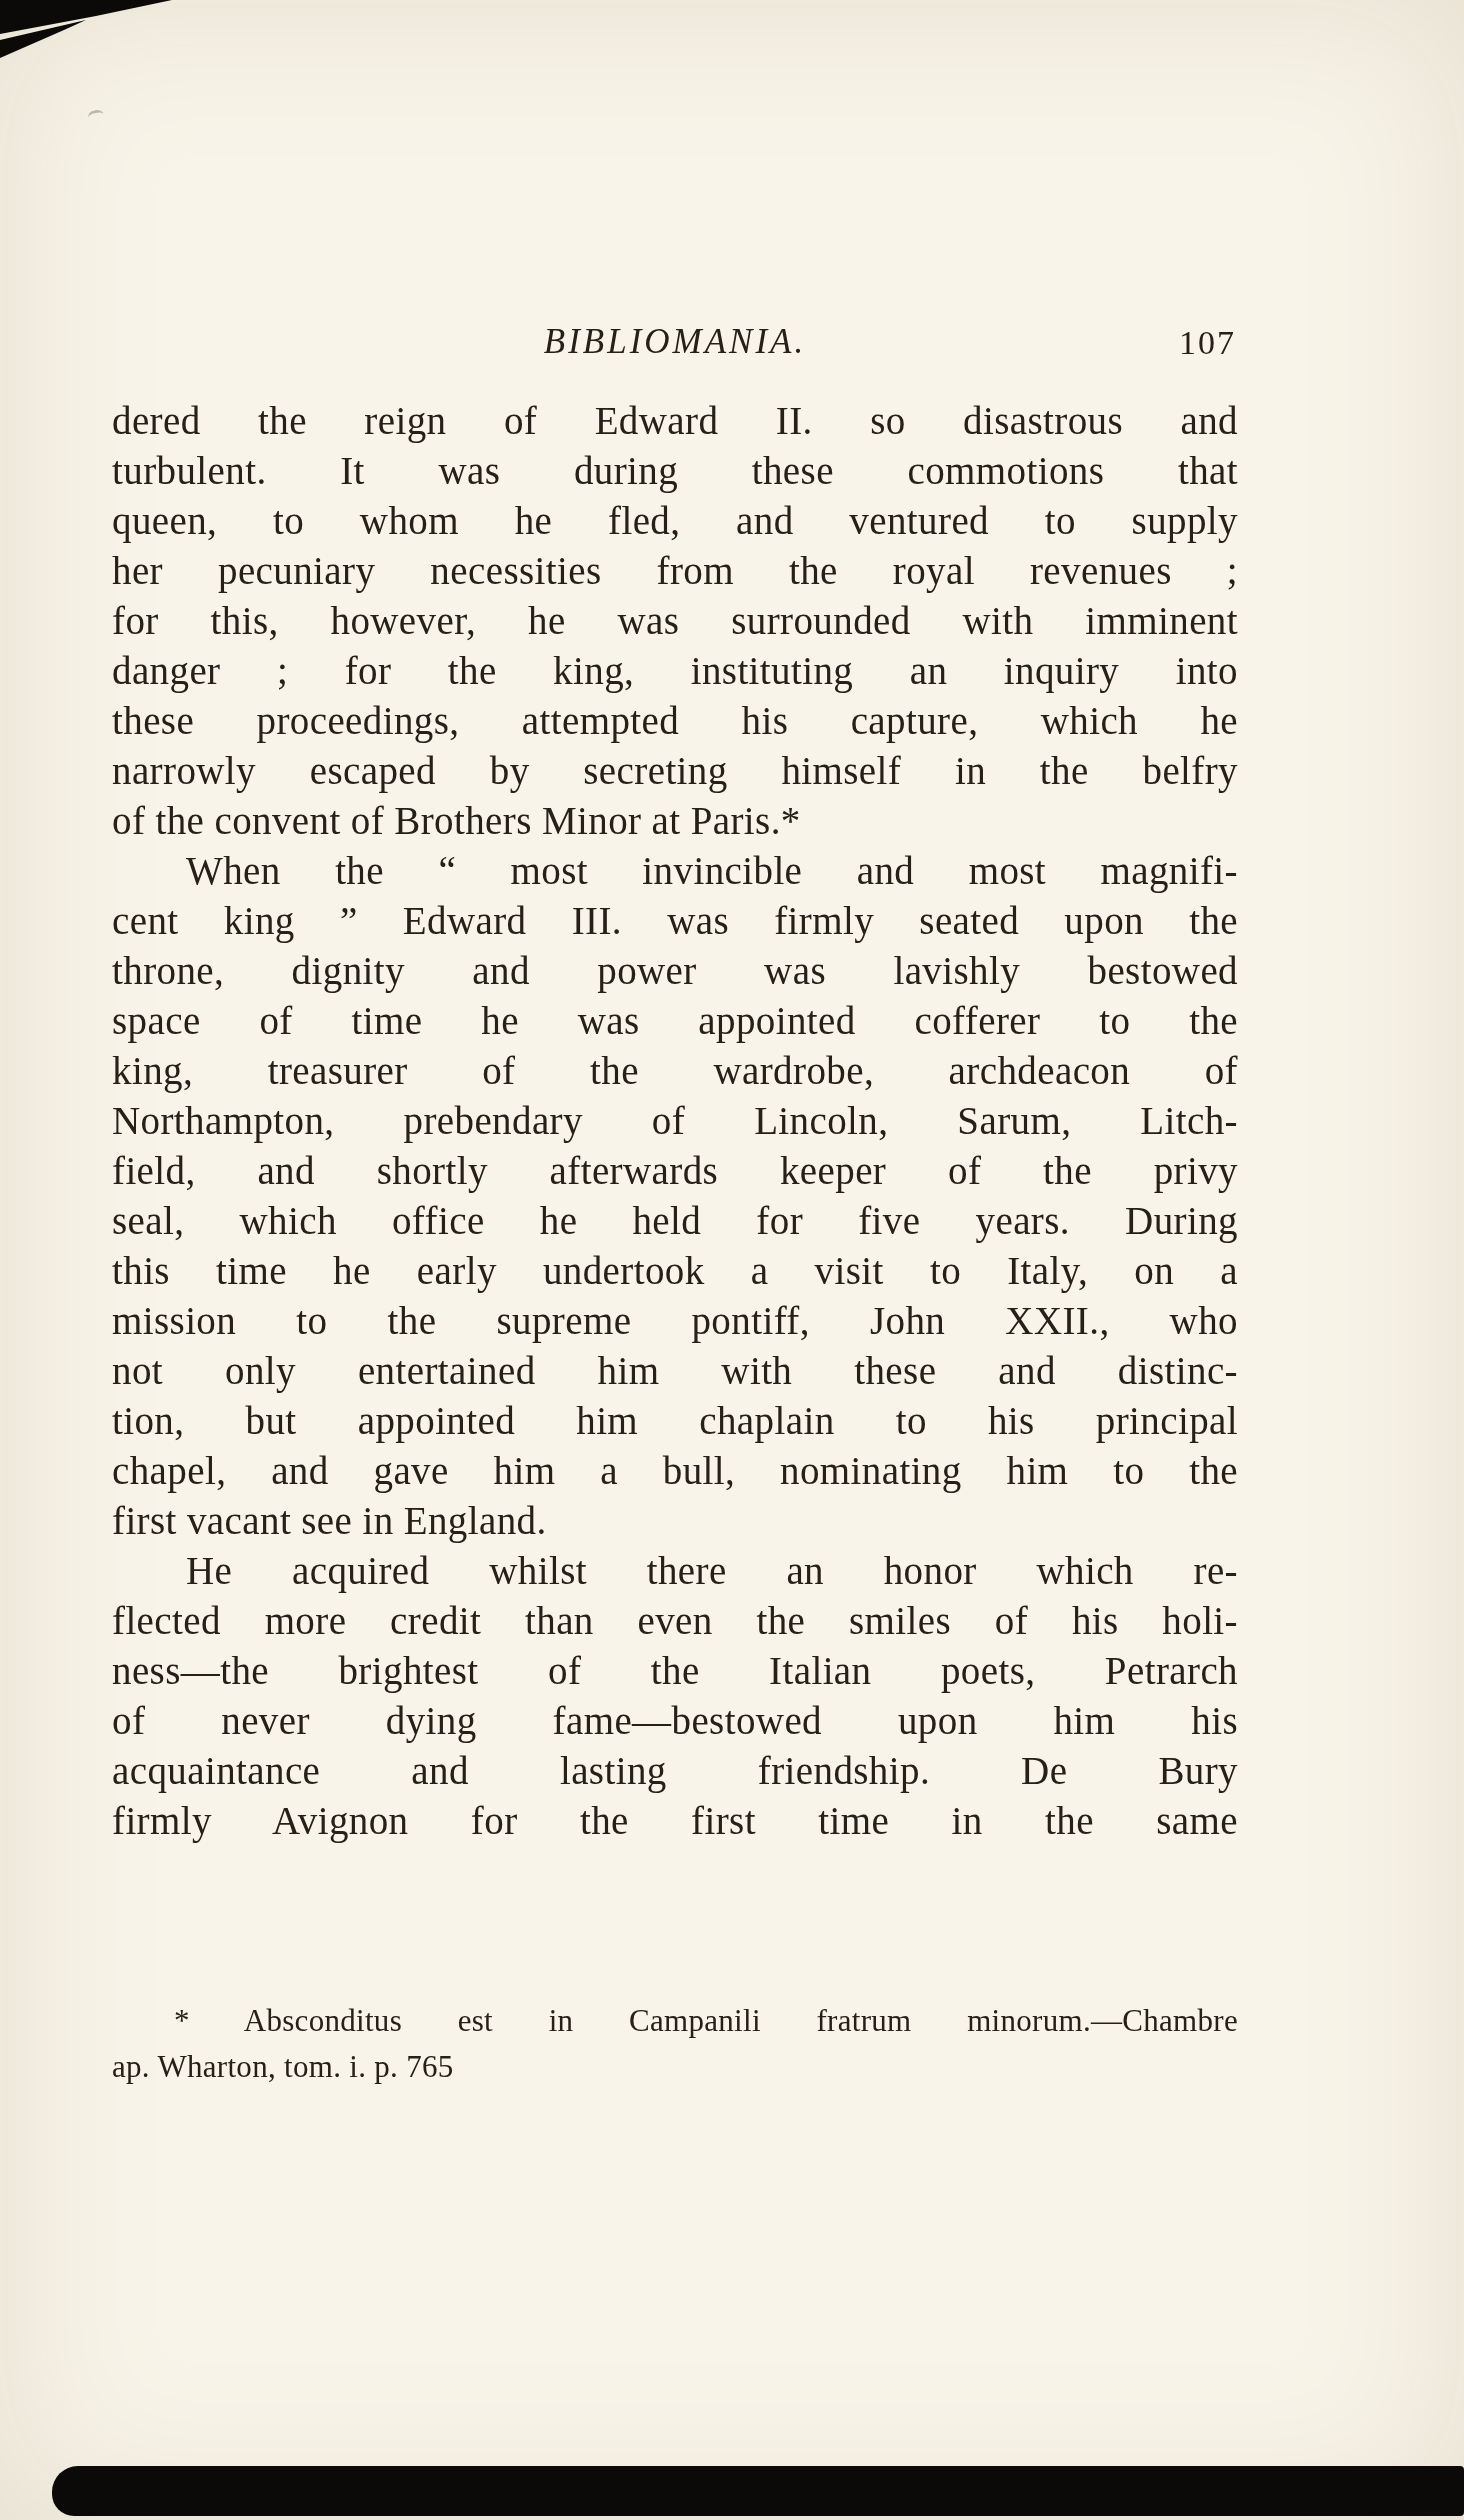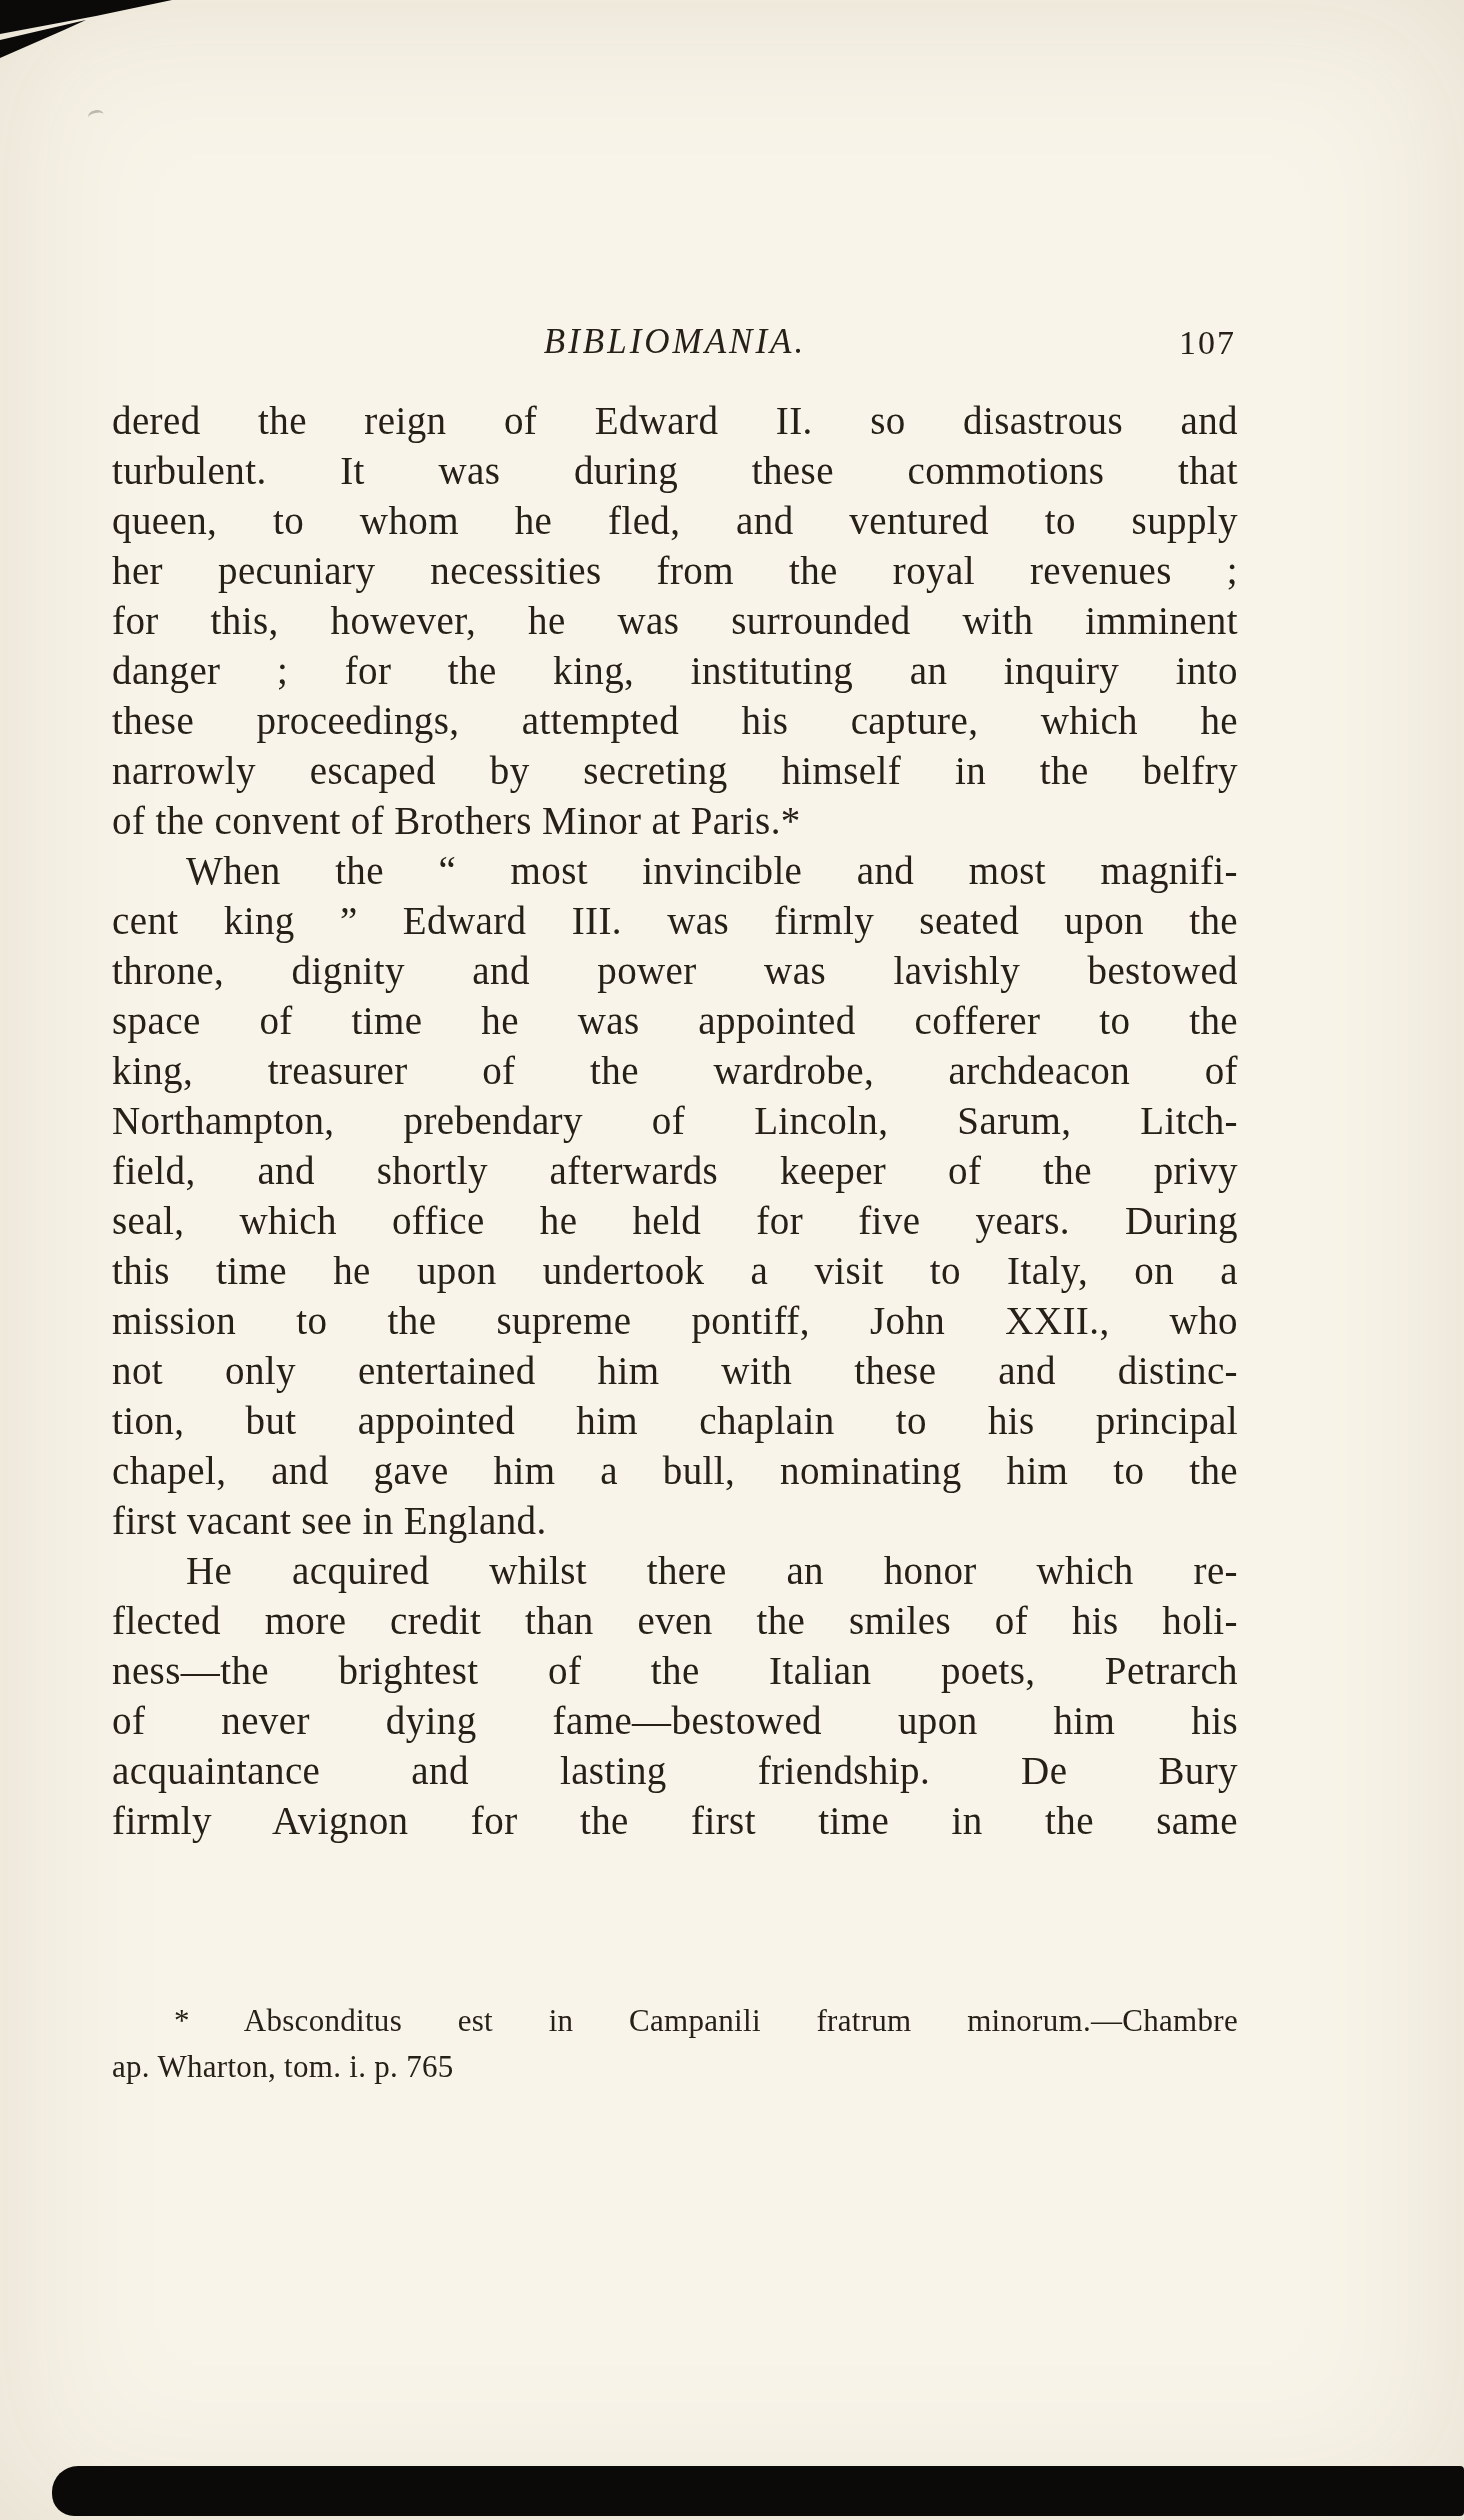--- a/index.html
+++ b/index.html
@@ -117,21 +117,21 @@
       </div>
       <div class="paragraph">
         <div class="line line-just line-indent">When the “ most invincible and most magnifi-</div>
         <div class="line line-just">cent king ” Edward III. was firmly seated upon the</div>
         <div class="line line-just">throne, dignity and power was lavishly bestowed</div>
         <div class="line line-just">space of time he was appointed cofferer to the</div>
         <div class="line line-just">king, treasurer of the wardrobe, archdeacon of</div>
         <div class="line line-just">Northampton, prebendary of Lincoln, Sarum, Litch-</div>
         <div class="line line-just">field, and shortly afterwards keeper of the privy</div>
         <div class="line line-just">seal, which office he held for five years.  During</div>
-        <div class="line line-just">this time he upon undertook a visit to Italy, on a</div>
+        <div class="line line-just">this time he early undertook a visit to Italy, on a</div>
         <div class="line line-just">mission to the supreme pontiff, John XXII., who</div>
         <div class="line line-just">not only entertained him with these and distinc-</div>
         <div class="line line-just">tion, but appointed him chaplain to his principal</div>
         <div class="line line-just">chapel, and gave him a bull, nominating him to the</div>
         <div class="line line-left">first vacant see in England.</div>
       </div>
       <div class="paragraph">
         <div class="line line-just line-indent">He acquired whilst there an honor which re-</div>
         <div class="line line-just">flected more credit than even the smiles of his holi-</div>
         <div class="line line-just">ness—the brightest of the Italian poets, Petrarch</div>

